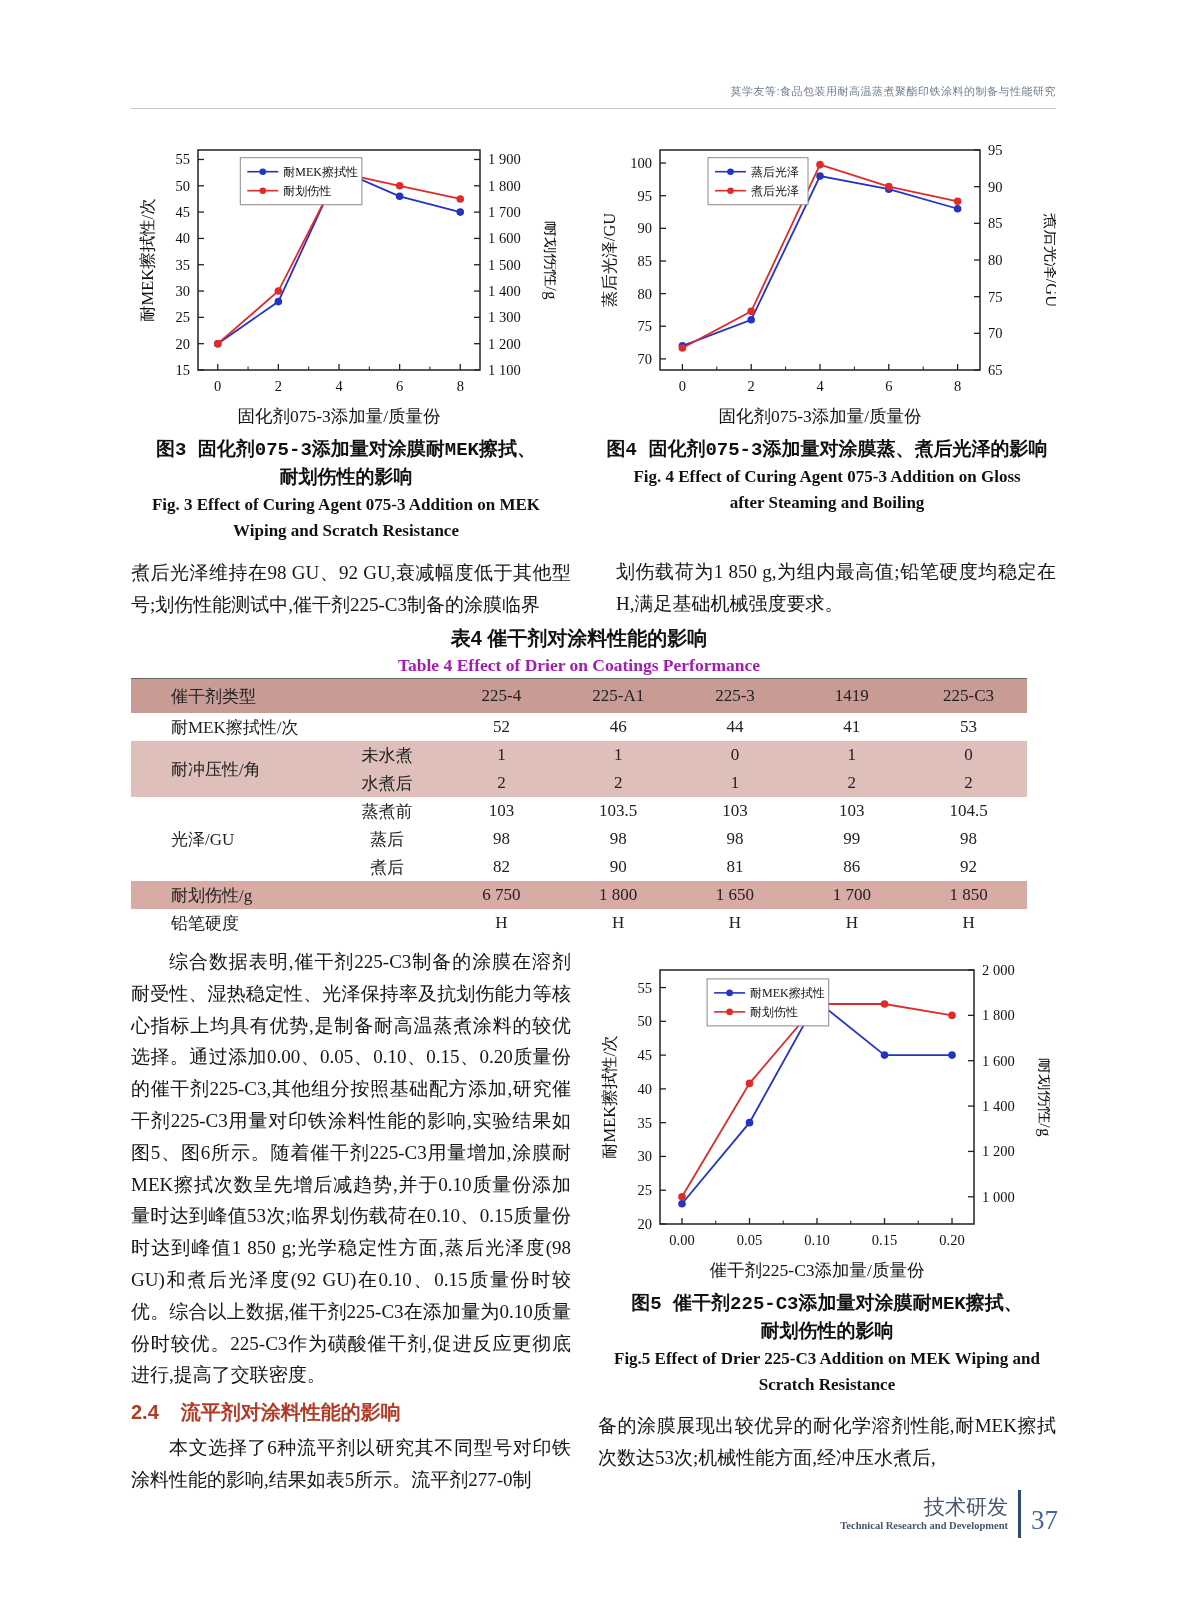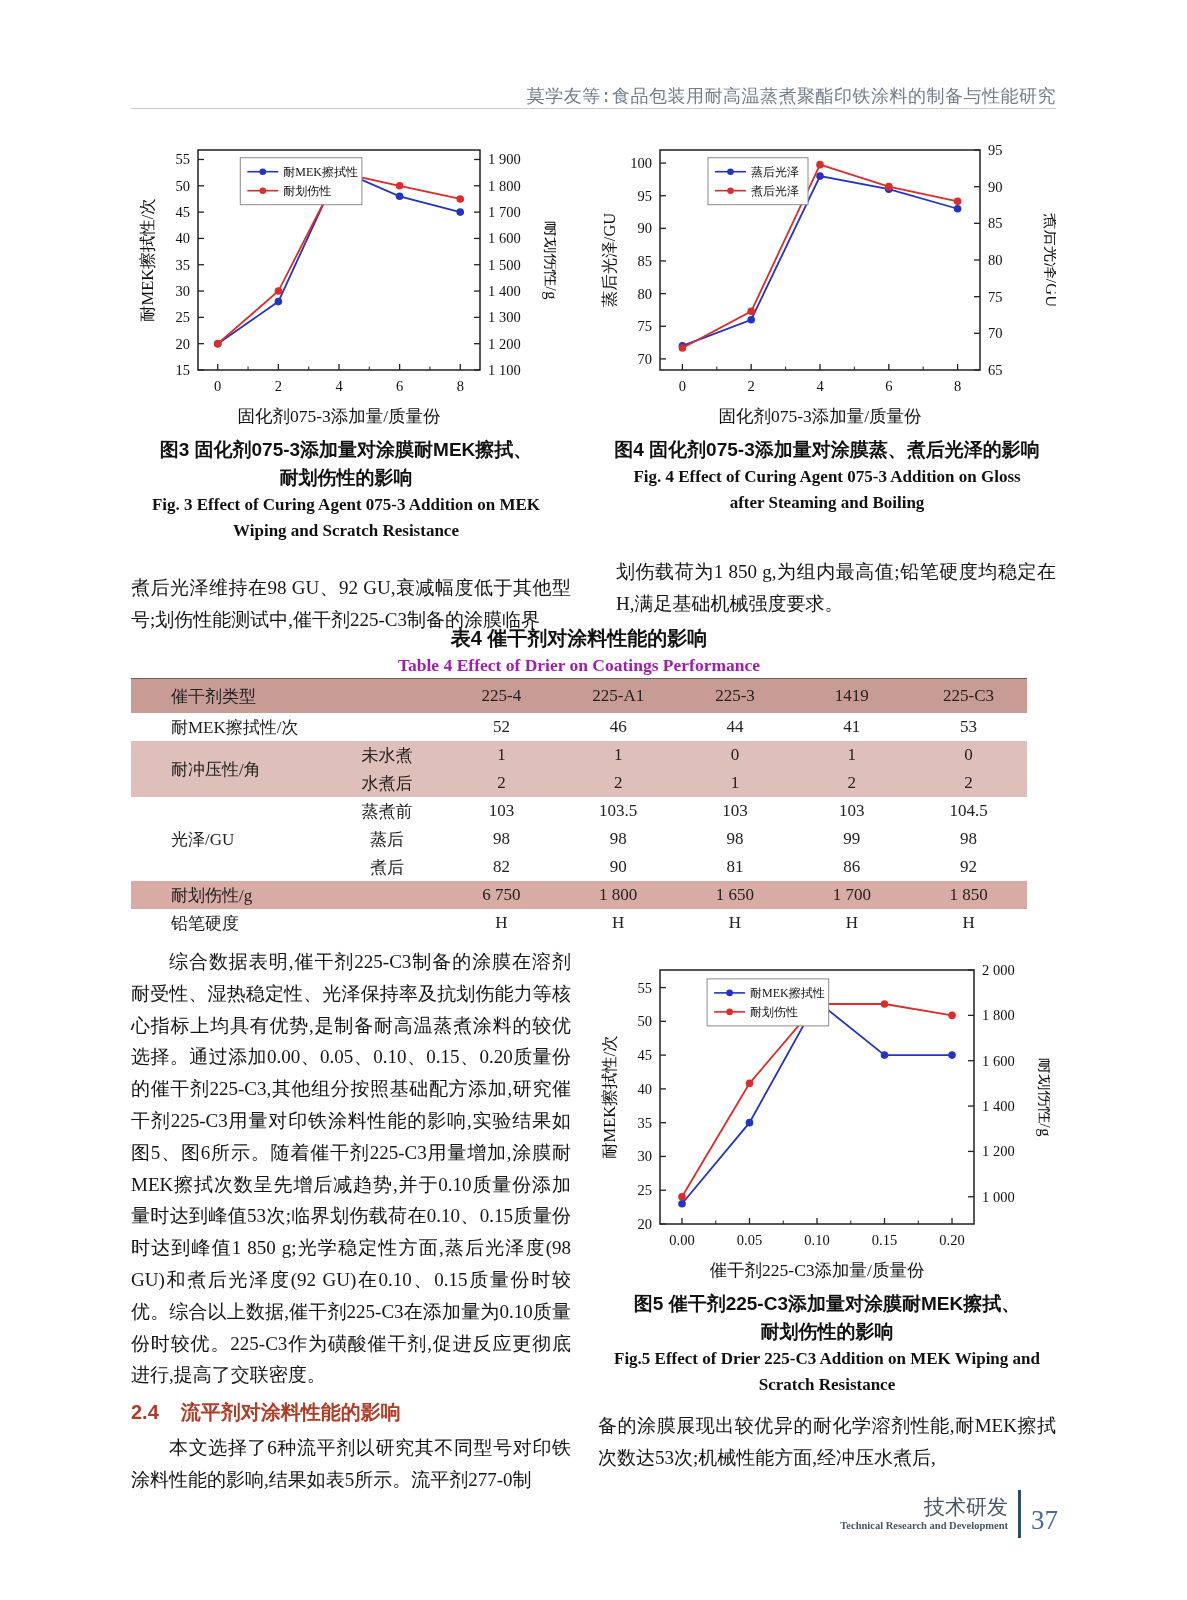--- a/index.html
+++ b/index.html
@@ -1,24 +1,24 @@
 <!DOCTYPE html>
 <html><head>
 <meta charset="utf-8">
 <style>
   html,body{margin:0;padding:0;background:#fff;}
   .page{position:relative;width:1187px;height:1600px;background:#ffffff;overflow:hidden;
         font-family:"Liberation Serif","DejaVu Serif",serif;color:#1a1a1a;}
   .running-head{position:absolute;top:84px;left:131px;width:925px;text-align:right;
-        font-size:18px;letter-spacing:.5px;color:#6f7d8c;
-        font-family:Liberation Mono, monospace;}
+        font-size:11px;letter-spacing:.5px;color:#6f7d8c;
+        font-family:Liberation Sans, sans-serif;}
   .head-rule{position:absolute;top:108px;left:131px;width:925px;height:1px;background:#c9ccd1;}
   figure{margin:0;padding:0;position:absolute;}
   .fig-cap-zh{font-weight:bold;font-size:19px;text-align:center;line-height:28px;
-        font-family:Liberation Sans, sans-serif;color:#111;}
+        font-family:Liberation Mono, monospace;color:#111;}
   .fig-cap-en{font-weight:bold;font-size:17px;text-align:center;line-height:26px;color:#111;}
   .para{font-size:19px;line-height:32px;text-align:justify;color:#151515;margin:0;}
   .indent{text-indent:2em;}
   .tbl-title-zh{font-weight:bold;font-size:20px;text-align:center;line-height:28px;
         font-family:"Liberation Sans","DejaVu Sans",sans-serif;color:#111;}
   .tbl-title-en{font-weight:bold;font-size:17.5px;text-align:center;line-height:26px;color:#a21caf;}
   .ptable{width:100%;border-collapse:collapse;table-layout:fixed;border-top:1.5px solid #666;
         font-size:17px;color:#222;}
   .ptable td{height:28px;text-align:center;padding:0;}
   .ptable tr.hd td{height:34px;}
@@ -195,21 +195,21 @@
         <line x1="117" y1="54.7" x2="148" y2="54.7" stroke="#df2b2a" stroke-width="1.6"></line>
         <circle cx="132.5" cy="54.7" r="3.3" fill="#df2b2a"></circle>
         <text x="153" y="58.7" text-anchor="start" font-size="12" fill="#111" font-family="&quot;Liberation Serif&quot;,&quot;DejaVu Serif&quot;,serif">煮后光泽</text>
       </svg>
     <div class="fig-cap-zh">图4  固化剂075-3添加量对涂膜蒸、煮后光泽的影响</div>
     <div class="fig-cap-zh"></div>
     <div class="fig-cap-en">Fig. 4  Effect of Curing Agent 075-3 Addition on Gloss</div>
     <div class="fig-cap-en">after Steaming and Boiling</div>
   </figure>
 
-  <p class="para" style="position:absolute;left:131px;top:572px;width:440px">煮后光泽维持在98 GU、92 GU,衰减幅度低于其他型号;划伤性能测试中,催干剂225-C3制备的涂膜临界</p>
+  <p class="para" style="position:absolute;left:131px;top:557px;width:440px">煮后光泽维持在98 GU、92 GU,衰减幅度低于其他型号;划伤性能测试中,催干剂225-C3制备的涂膜临界</p>
   <p class="para" style="position:absolute;left:616px;top:556px;width:440px">划伤载荷为1 850 g,为组内最高值;铅笔硬度均稳定在H,满足基础机械强度要求。</p>
 
   <div style="position:absolute;left:131px;top:624px;width:896px">
     <div class="tbl-title-zh">表4  催干剂对涂料性能的影响</div>
     <div class="tbl-title-en">Table 4  Effect of Drier on Coatings Performance</div>
     <table class="ptable">
       <colgroup>
           <col style="width:200px">
           <col style="width:112px">
           <col>

